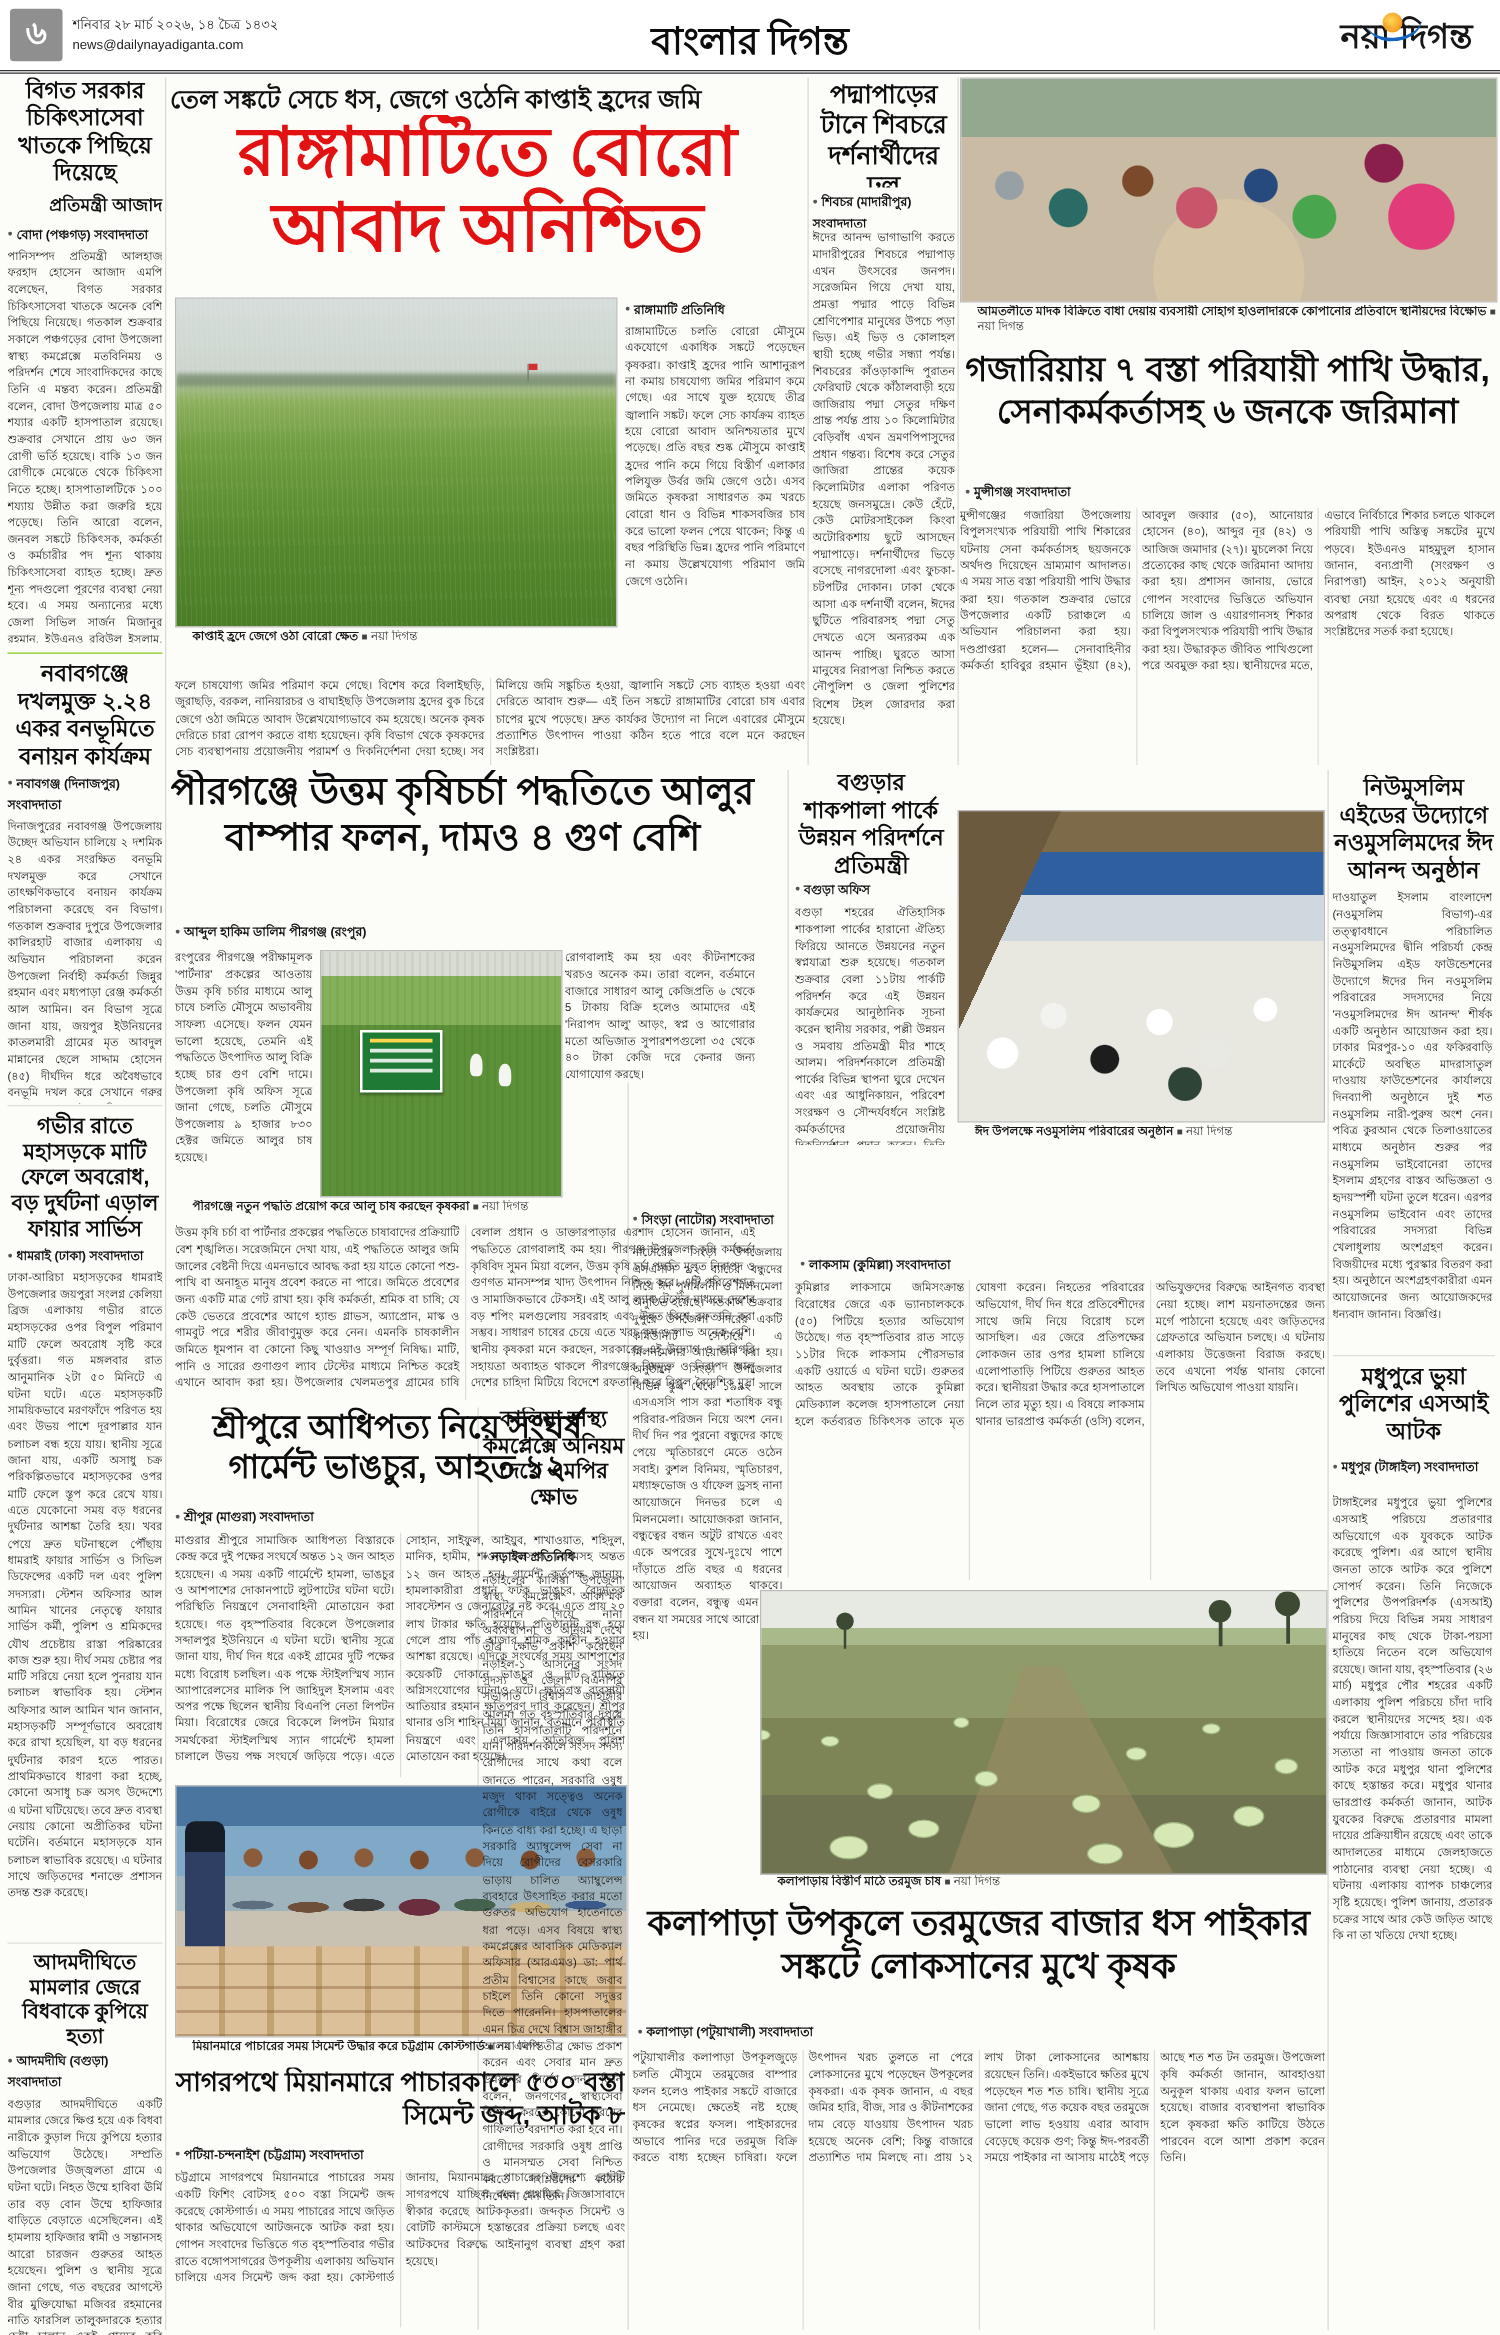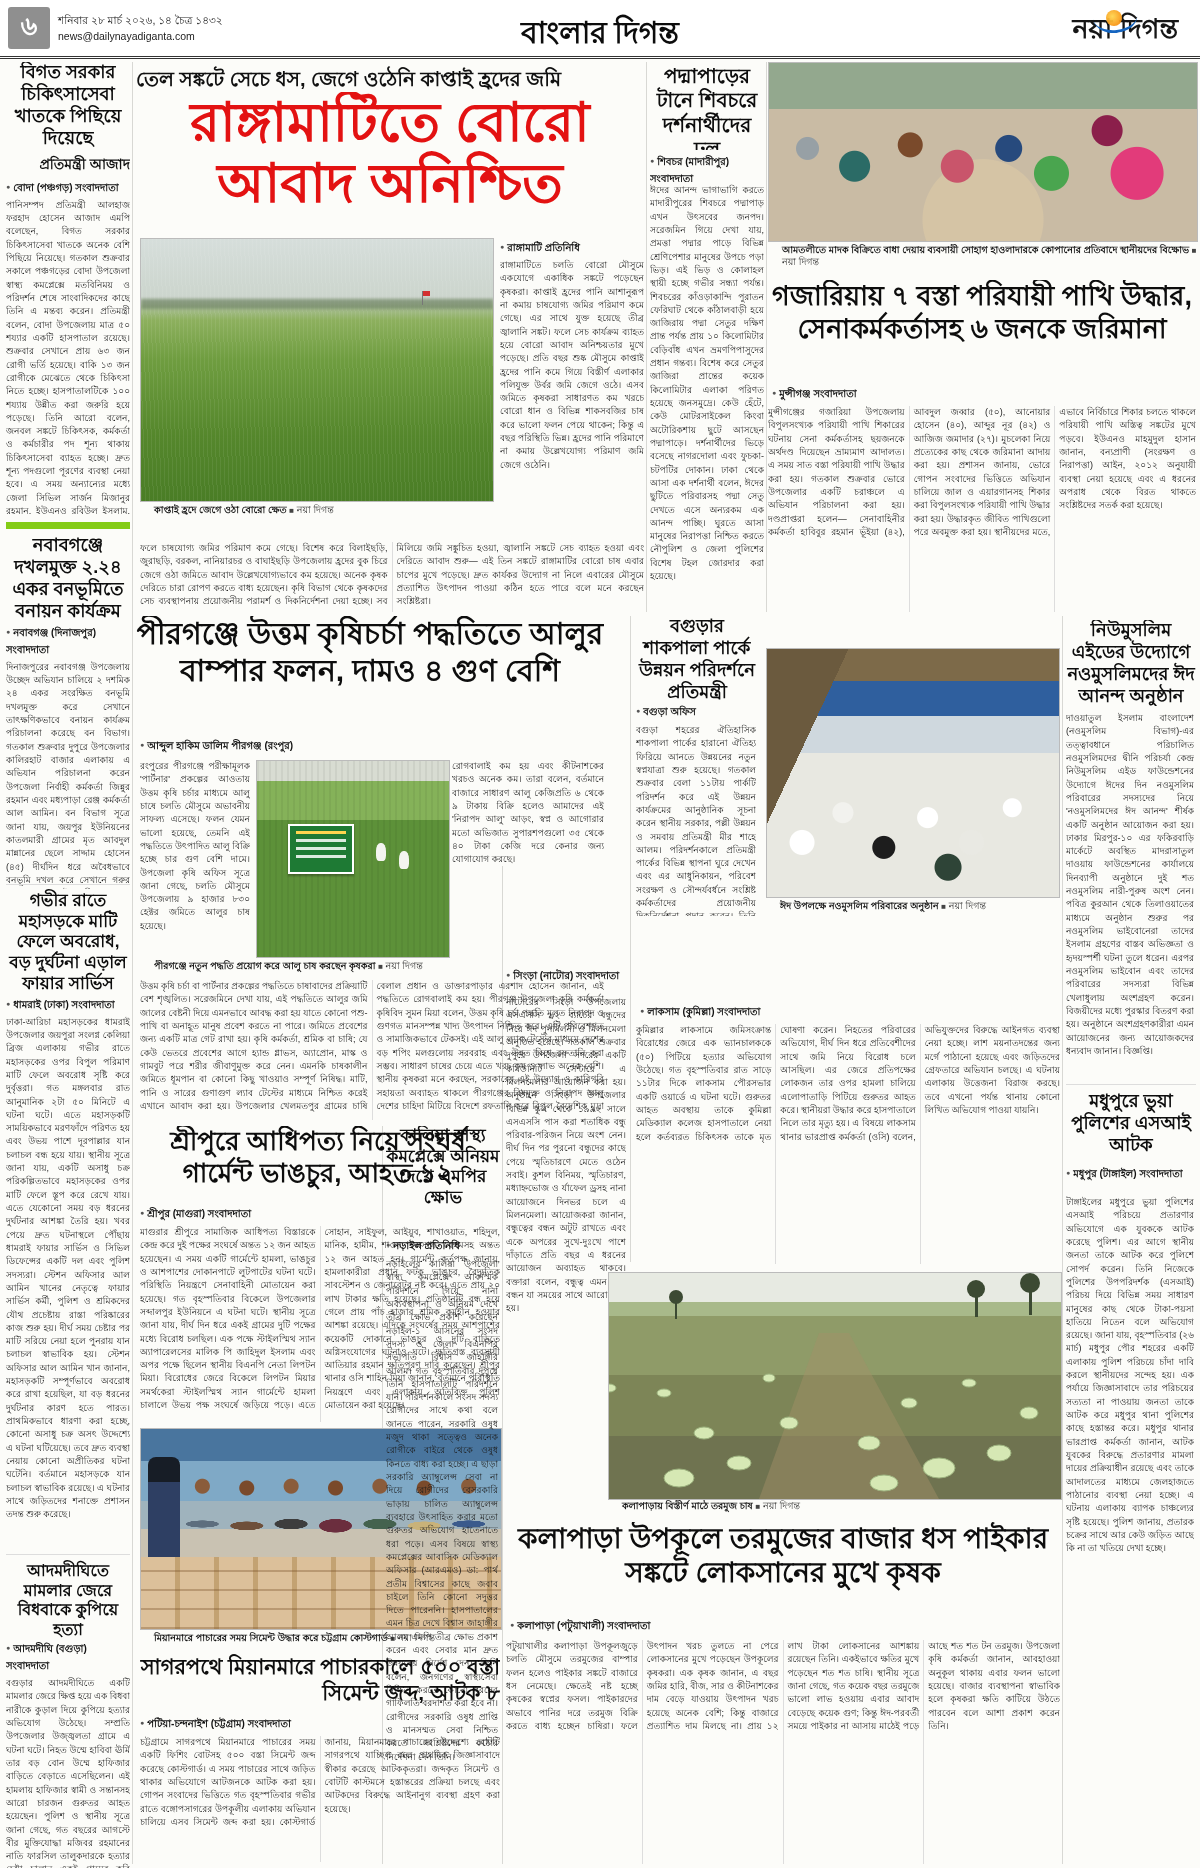--- a/index.html
+++ b/index.html
@@ -122,21 +122,21 @@
   <div class="vsep" style="left:382px;top:1126px;height:738px;"></div>
   <div class="vsep" style="left:630px;top:616px;height:646px;"></div>
 
   <div class="art" style="left:6px;top:62px;width:124px;height:452px;">
     <div class="hd" style="font-size:18px;">বিগত সরকার চিকিৎসাসেবা খাতকে পিছিয়ে দিয়েছে</div>
     <div class="sub" style="font-size:14px;margin:3px 0;">প্রতিমন্ত্রী আজাদ</div>
     <div class="by"><span class="dot">●</span><span>বোদা (পঞ্চগড়) সংবাদদাতা</span></div>
     <div class="bd" style="height:330px;">পানিসম্পদ প্রতিমন্ত্রী আলহাজ ফরহাদ হোসেন আজাদ এমপি বলেছেন, বিগত সরকার চিকিৎসাসেবা খাতকে অনেক বেশি পিছিয়ে নিয়েছে। গতকাল শুক্রবার সকালে পঞ্চগড়ের বোদা উপজেলা স্বাস্থ্য কমপ্লেক্সে মতবিনিময় ও পরিদর্শন শেষে সাংবাদিকদের কাছে তিনি এ মন্তব্য করেন। প্রতিমন্ত্রী বলেন, বোদা উপজেলায় মাত্র ৫০ শয্যার একটি হাসপাতাল রয়েছে। শুক্রবার সেখানে প্রায় ৬৩ জন রোগী ভর্তি হয়েছে। বাকি ১৩ জন রোগীকে মেঝেতে থেকে চিকিৎসা নিতে হচ্ছে। হাসপাতালটিকে ১০০ শয্যায় উন্নীত করা জরুরি হয়ে পড়েছে। তিনি আরো বলেন, জনবল সঙ্কটে চিকিৎসক, কর্মকর্তা ও কর্মচারীর পদ শূন্য থাকায় চিকিৎসাসেবা ব্যাহত হচ্ছে। দ্রুত শূন্য পদগুলো পূরণের ব্যবস্থা নেয়া হবে। এ সময় অন্যান্যের মধ্যে জেলা সিভিল সার্জন মিজানুর রহমান, ইউএনও রবিউল ইসলাম, উপজেলা কর্মকর্তা লুৎফুল কবির, জেলা বিএনপির সাধারণ সম্পাদক দিলদারে ফেরদৌস চিন্ময়, সাংগঠনিক সম্পাদক ও সাবেক কাউন্সিলর আরিফুর রহমান আরিফ প্রমুখ উপস্থিত ছিলেন।</div>
   </div>
 
-  <div class="art" style="left:6px;top:522px;width:124px;height:354px;border-top:7px solid #84cc16;padding-top:6px;">
+  <div class="art" style="left:6px;top:522px;width:124px;height:354px;border-top:1px solid #84cc16;padding-top:6px;">
     <div class="hd" style="font-size:18px;">নবাবগঞ্জে দখলমুক্ত ২.২৪ একর বনভূমিতে বনায়ন কার্যক্রম</div>
     <div class="by"><span class="dot">●</span><span>নবাবগঞ্জ (দিনাজপুর) সংবাদদাতা</span></div>
     <div class="bd" style="height:254px;">দিনাজপুরের নবাবগঞ্জ উপজেলায় উচ্ছেদ অভিযান চালিয়ে ২ দশমিক ২৪ একর সংরক্ষিত বনভূমি দখলমুক্ত করে সেখানে তাৎক্ষণিকভাবে বনায়ন কার্যক্রম পরিচালনা করেছে বন বিভাগ। গতকাল শুক্রবার দুপুরে উপজেলার কালিরহাট বাজার এলাকায় এ অভিযান পরিচালনা করেন উপজেলা নির্বাহী কর্মকর্তা জিন্নুর রহমান এবং মধ্যপাড়া রেঞ্জ কর্মকর্তা আল আমিন। বন বিভাগ সূত্রে জানা যায়, জয়পুর ইউনিয়নের কাতলমারী গ্রামের মৃত আবদুল মান্নানের ছেলে সাদ্দাম হোসেন (৪৫) দীর্ঘদিন ধরে অবৈধভাবে বনভূমি দখল করে সেখানে গরুর খামার ও রাইস মিল স্থাপন করেছিলেন। একাধিকবার নোটিশ প্রদান এবং বন আইনে মামলা দায়ের করা হলেও তিনি দখল ছাড়েননি। পরে উপজেলা প্রশাসনের সহযোগিতায় উচ্ছেদ অভিযান চালিয়ে জমিটি উদ্ধার করা হয়। উদ্ধারকৃত ভূমিতে তাৎক্ষণিকভাবে বিভিন্ন প্রজাতির বনজ, ফলদ ও ঔষধি গাছের চারা রোপণ করা হয়। উপজেলা নির্বাহী ম্যাজিস্ট্রেট জিন্নুর রহমান জানান, সংরক্ষিত বনভূমি রক্ষা ও প্রাকৃতিক ভারসাম্য বজায় রাখতে এ ধরনের অভিযান ও বনায়ন কার্যক্রম অব্যাহত থাকবে। এ সময় বন বিভাগের সংশ্লিষ্ট কর্মকর্তা এবং আইনশৃঙ্খলা বাহিনীর সদস্যরা উপস্থিত ছিলেন।</div>
   </div>
 
   <div class="art" style="left:6px;top:884px;width:124px;height:662px;border-top:1px solid #ddd;padding-top:6px;">
     <div class="hd" style="font-size:17px;">গভীর রাতে মহাসড়কে মাটি ফেলে অবরোধ, বড় দুর্ঘটনা এড়াল ফায়ার সার্ভিস</div>
     <div class="by"><span class="dot">●</span><span>ধামরাই (ঢাকা) সংবাদদাতা</span></div>
     <div class="bd" style="height:536px;">ঢাকা-আরিচা মহাসড়কের ধামরাই উপজেলার জয়পুরা সংলগ্ন কেলিয়া ব্রিজ এলাকায় গভীর রাতে মহাসড়কের ওপর বিপুল পরিমাণ মাটি ফেলে অবরোধ সৃষ্টি করে দুর্বৃত্তরা। গত মঙ্গলবার রাত আনুমানিক ২টা ৫০ মিনিটে এ ঘটনা ঘটে। এতে মহাসড়কটি সাময়িকভাবে মরণফাঁদে পরিণত হয় এবং উভয় পাশে দূরপাল্লার যান চলাচল বন্ধ হয়ে যায়। স্থানীয় সূত্রে জানা যায়, একটি অসাধু চক্র পরিকল্পিতভাবে মহাসড়কের ওপর মাটি ফেলে স্তূপ করে রেখে যায়। এতে যেকোনো সময় বড় ধরনের দুর্ঘটনার আশঙ্কা তৈরি হয়। খবর পেয়ে দ্রুত ঘটনাস্থলে পৌঁছায় ধামরাই ফায়ার সার্ভিস ও সিভিল ডিফেন্সের একটি দল এবং পুলিশ সদস্যরা। স্টেশন অফিসার আল আমিন খানের নেতৃত্বে ফায়ার সার্ভিস কর্মী, পুলিশ ও শ্রমিকদের যৌথ প্রচেষ্টায় রাস্তা পরিষ্কারের কাজ শুরু হয়। দীর্ঘ সময় চেষ্টার পর মাটি সরিয়ে নেয়া হলে পুনরায় যান চলাচল স্বাভাবিক হয়। স্টেশন অফিসার আল আমিন খান জানান, মহাসড়কটি সম্পূর্ণভাবে অবরোধ করে রাখা হয়েছিল, যা বড় ধরনের দুর্ঘটনার কারণ হতে পারত। প্রাথমিকভাবে ধারণা করা হচ্ছে, কোনো অসাধু চক্র অসৎ উদ্দেশ্যে এ ঘটনা ঘটিয়েছে। তবে দ্রুত ব্যবস্থা নেয়ায় কোনো অপ্রীতিকর ঘটনা ঘটেনি। বর্তমানে মহাসড়কে যান চলাচল স্বাভাবিক রয়েছে। এ ঘটনার সাথে জড়িতদের শনাক্তে প্রশাসন তদন্ত শুরু করেছে।</div>
   </div>
@@ -171,21 +171,21 @@
   <div class="photo ph-potato" style="left:256px;top:760px;width:192px;height:196px;">
     <div class="sign">
         <i class="y"></i>
         <i></i>
         <i></i>
         <i></i>
       </div>
     <div class="fig" style="left:62%;top:42%;"></div>
     <div class="fig" style="left:74%;top:46%;"></div>
   </div>
-  <div class="art bd" style="left:452px;top:760px;width:152px;height:196px;">রোগবালাই কম হয় এবং কীটনাশকের খরচও অনেক কম। তারা বলেন, বর্তমানে বাজারে সাধারণ আলু কেজিপ্রতি ৬ থেকে ৯ টাকায় বিক্রি হলেও আমাদের এই 'নিরাপদ আলু' আড়ং, স্বপ্ন ও আগোরার মতো অভিজাত সুপারশপগুলো ৩৫ থেকে ৪০ টাকা কেজি দরে কেনার জন্য যোগাযোগ করছে।</div>
+  <div class="art bd" style="left:452px;top:760px;width:152px;height:196px;">রোগবালাই কম হয় এবং কীটনাশকের খরচও অনেক কম। তারা বলেন, বর্তমানে বাজারে সাধারণ আলু কেজিপ্রতি ৬ থেকে 5 টাকায় বিক্রি হলেও আমাদের এই 'নিরাপদ আলু' আড়ং, স্বপ্ন ও আগোরার মতো অভিজাত সুপারশপগুলো ৩৫ থেকে ৪০ টাকা কেজি দরে কেনার জন্য যোগাযোগ করছে।</div>
 
   <div class="art cap" style="left:140px;top:960px;width:464px;height:16px;">
     <span>পীরগঞ্জে নতুন পদ্ধতি প্রয়োগ করে আলু চাষ করছেন কৃষকরা</span> <span class="sq">■</span> <span class="cr">নয়া দিগন্ত</span>
   </div>
   <div class="art bd cols2" style="left:140px;top:980px;width:464px;height:140px;">উত্তম কৃষি চর্চা বা পার্টনার প্রকল্পের পদ্ধতিতে চাষাবাদের প্রক্রিয়াটি বেশ শৃঙ্খলিত। সরেজমিনে দেখা যায়, এই পদ্ধতিতে আলুর জমি জালের বেষ্টনী দিয়ে এমনভাবে আবদ্ধ করা হয় যাতে কোনো পশু-পাখি বা অনাহূত মানুষ প্রবেশ করতে না পারে। জমিতে প্রবেশের জন্য একটি মাত্র গেট রাখা হয়। কৃষি কর্মকর্তা, শ্রমিক বা চাষি; যে কেউ ভেতরে প্রবেশের আগে হ্যান্ড গ্লাভস, অ্যাপ্রোন, মাস্ক ও গামবুট পরে শরীর জীবাণুমুক্ত করে নেন। এমনকি চাষকালীন জমিতে ধূমপান বা কোনো কিছু খাওয়াও সম্পূর্ণ নিষিদ্ধ। মাটি, পানি ও সারের গুণাগুণ ল্যাব টেস্টের মাধ্যমে নিশ্চিত করেই এখানে আবাদ করা হয়। উপজেলার খেলমতপুর গ্রামের চাষি বেলাল প্রধান ও ডাক্তারপাড়ার এরশাদ হোসেন জানান, এই পদ্ধতিতে রোগবালাই কম হয়। পীরগঞ্জ উপজেলা কৃষি কর্মকর্তা কৃষিবিদ সুমন মিয়া বলেন, উত্তম কৃষি চর্চা পদ্ধতি মূলত নিরাপদ ও গুণগত মানসম্পন্ন খাদ্য উৎপাদন নিশ্চিত করে। এটি পরিবেশগত ও সামাজিকভাবে টেকসই। এই আলু ল্যাব টেস্টের মাধ্যমে দেশের বড় শপিং মলগুলোয় সরবরাহ এবং উন্নত বিশ্বে রফতানি করা সম্ভব। সাধারণ চাষের চেয়ে এতে খরচ কম ও লাভ অনেক বেশি। স্থানীয় কৃষকরা মনে করছেন, সরকারের এই উদ্যোগ ও কারিগরি সহায়তা অব্যাহত থাকলে পীরগঞ্জের বিষমুক্ত ও নিরাপদ আলু দেশের চাহিদা মিটিয়ে বিদেশে রফতানি করে বিপুল বৈদেশিক মুদ্রা অর্জন করা সম্ভব হবে। এ জন্য সরকার ও কৃষি বিভাগের নিবিড় সহযোগিতা কামনা করেছেন চাষিরা।</div>
 
   <div class="art hd" style="left:136px;top:1126px;width:364px;height:76px;font-size:26px;">শ্রীপুরে আধিপত্য নিয়ে সংঘর্ষ গার্মেন্ট ভাঙচুর, আহত ১২</div>
   <div class="art by" style="left:140px;top:1204px;width:300px;height:16px;"><span class="dot">●</span><span>শ্রীপুর (মাগুরা) সংবাদদাতা</span></div>
   <div class="art bd cols2" style="left:140px;top:1226px;width:360px;height:196px;">মাগুরার শ্রীপুরে সামাজিক আধিপত্য বিস্তারকে কেন্দ্র করে দুই পক্ষের সংঘর্ষে অন্তত ১২ জন আহত হয়েছেন। এ সময় একটি গার্মেন্টে হামলা, ভাঙচুর ও আশপাশের দোকানপাটে লুটপাটের ঘটনা ঘটে। পরিস্থিতি নিয়ন্ত্রণে সেনাবাহিনী মোতায়েন করা হয়েছে। গত বৃহস্পতিবার বিকেলে উপজেলার সব্দালপুর ইউনিয়নে এ ঘটনা ঘটে। স্থানীয় সূত্রে জানা যায়, দীর্ঘ দিন ধরে একই গ্রামের দুটি পক্ষের মধ্যে বিরোধ চলছিল। এক পক্ষে স্টাইলস্মিথ স্যান অ্যাপারেলসের মালিক পি জাহিদুল ইসলাম এবং অপর পক্ষে ছিলেন স্থানীয় বিএনপি নেতা লিপটন মিয়া। বিরোধের জেরে বিকেলে লিপটন মিয়ার সমর্থকেরা স্টাইলস্মিথ স্যান গার্মেন্টে হামলা চালালে উভয় পক্ষ সংঘর্ষে জড়িয়ে পড়ে। এতে সোহান, সাইফুল, আইয়ুব, শাখাওয়াত, শহিদুল, মানিক, হামীম, শাওন, ফয়সাল, বেগমসহ অন্তত ১২ জন আহত হন। গার্মেন্ট কর্তৃপক্ষ জানায়, হামলাকারীরা প্রধান ফটক ভাঙচুর, বৈদ্যুতিক সাবস্টেশন ও জেনারেটর নষ্ট করে। এতে প্রায় ২০ লাখ টাকার ক্ষতি হয়েছে। প্রতিষ্ঠানটি বন্ধ হয়ে গেলে প্রায় পাঁচ হাজার শ্রমিক কর্মহীন হওয়ার আশঙ্কা রয়েছে। এদিকে সংঘর্ষের সময় আশপাশের কয়েকটি দোকানে ভাঙচুর ও দুটি বাড়িতে অগ্নিসংযোগের ঘটনাও ঘটে। ক্ষতিগ্রস্ত ব্যবসায়ী আতিয়ার রহমান ক্ষতিপূরণ দাবি করেছেন। শ্রীপুর থানার ওসি শাহিন মিয়া জানান, বর্তমানে পরিস্থিতি নিয়ন্ত্রণে এবং এলাকায় অতিরিক্ত পুলিশ মোতায়েন করা হয়েছে।</div>
 

